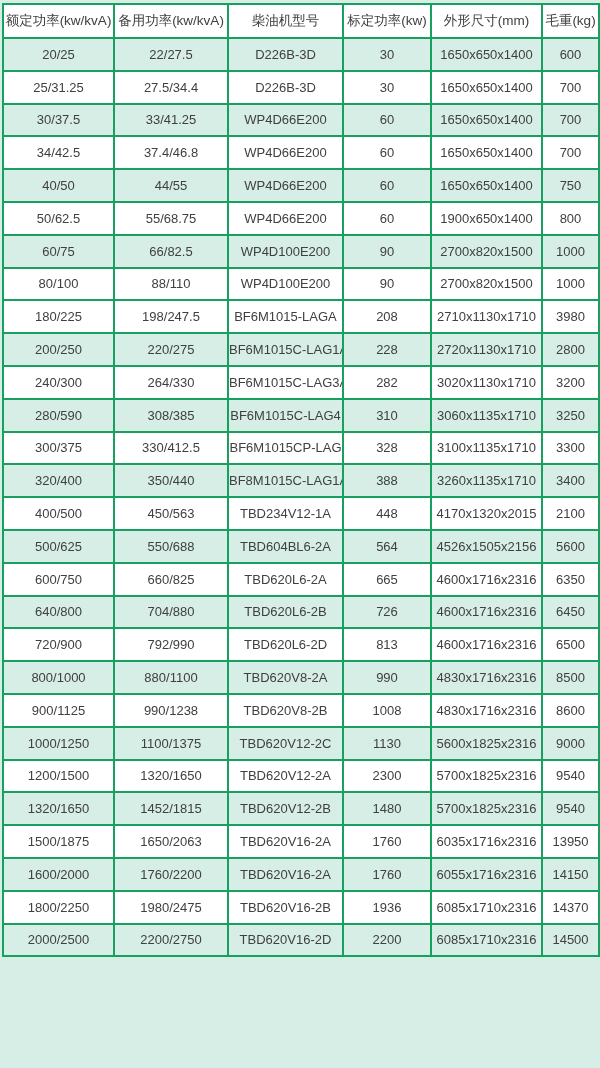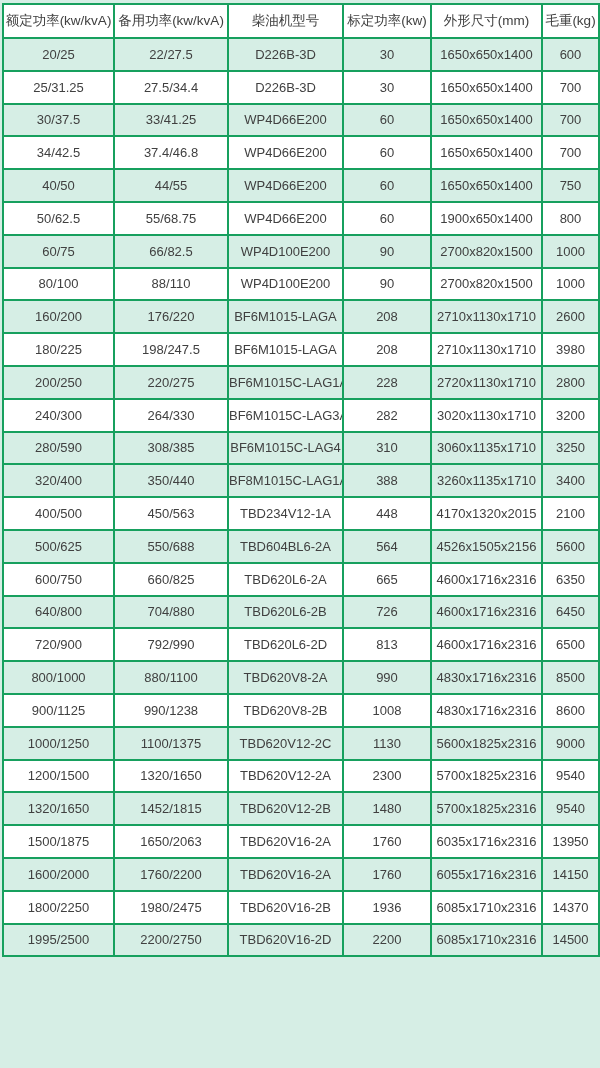--- a/index.html
+++ b/index.html
@@ -128,28 +128,20 @@
     <td>1000</td>
   </tr>
       <tr>
     <td>80/100</td>
     <td>88/110</td>
     <td>WP4D100E200</td>
     <td>90</td>
     <td>2700x820x1500</td>
     <td>1000</td>
   </tr>
-      <tr class="alt">
-    <td>160/200</td>
-    <td>176/220</td>
-    <td>BF6M1015-LAGA</td>
-    <td>208</td>
-    <td>2710x1130x1710</td>
-    <td>2600</td>
-  </tr>
       <tr>
     <td>180/225</td>
     <td>198/247.5</td>
     <td>BF6M1015-LAGA</td>
     <td>208</td>
     <td>2710x1130x1710</td>
     <td>3980</td>
   </tr>
       <tr class="alt">
     <td>200/250</td>
@@ -168,20 +160,28 @@
     <td>3200</td>
   </tr>
       <tr class="alt">
     <td>280/590</td>
     <td>308/385</td>
     <td>BF6M1015C-LAG4</td>
     <td>310</td>
     <td>3060x1135x1710</td>
     <td>3250</td>
   </tr>
+      <tr>
+    <td>300/375</td>
+    <td>330/412.5</td>
+    <td>BF6M1015CP-LAG</td>
+    <td>328</td>
+    <td>3100x1135x1710</td>
+    <td>3300</td>
+  </tr>
       <tr class="alt">
     <td>320/400</td>
     <td>350/440</td>
     <td>BF8M1015C-LAG1A</td>
     <td>388</td>
     <td>3260x1135x1710</td>
     <td>3400</td>
   </tr>
       <tr>
     <td>400/500</td>
@@ -281,21 +281,21 @@
   </tr>
       <tr>
     <td>1800/2250</td>
     <td>1980/2475</td>
     <td>TBD620V16-2B</td>
     <td>1936</td>
     <td>6085x1710x2316</td>
     <td>14370</td>
   </tr>
       <tr class="alt">
-    <td>1995/2500</td>
+    <td>2000/2500</td>
     <td>2200/2750</td>
     <td>TBD620V16-2D</td>
     <td>2200</td>
     <td>6085x1710x2316</td>
     <td>14500</td>
   </tr>
     </tbody>
 </table>
 
 </body></html>

